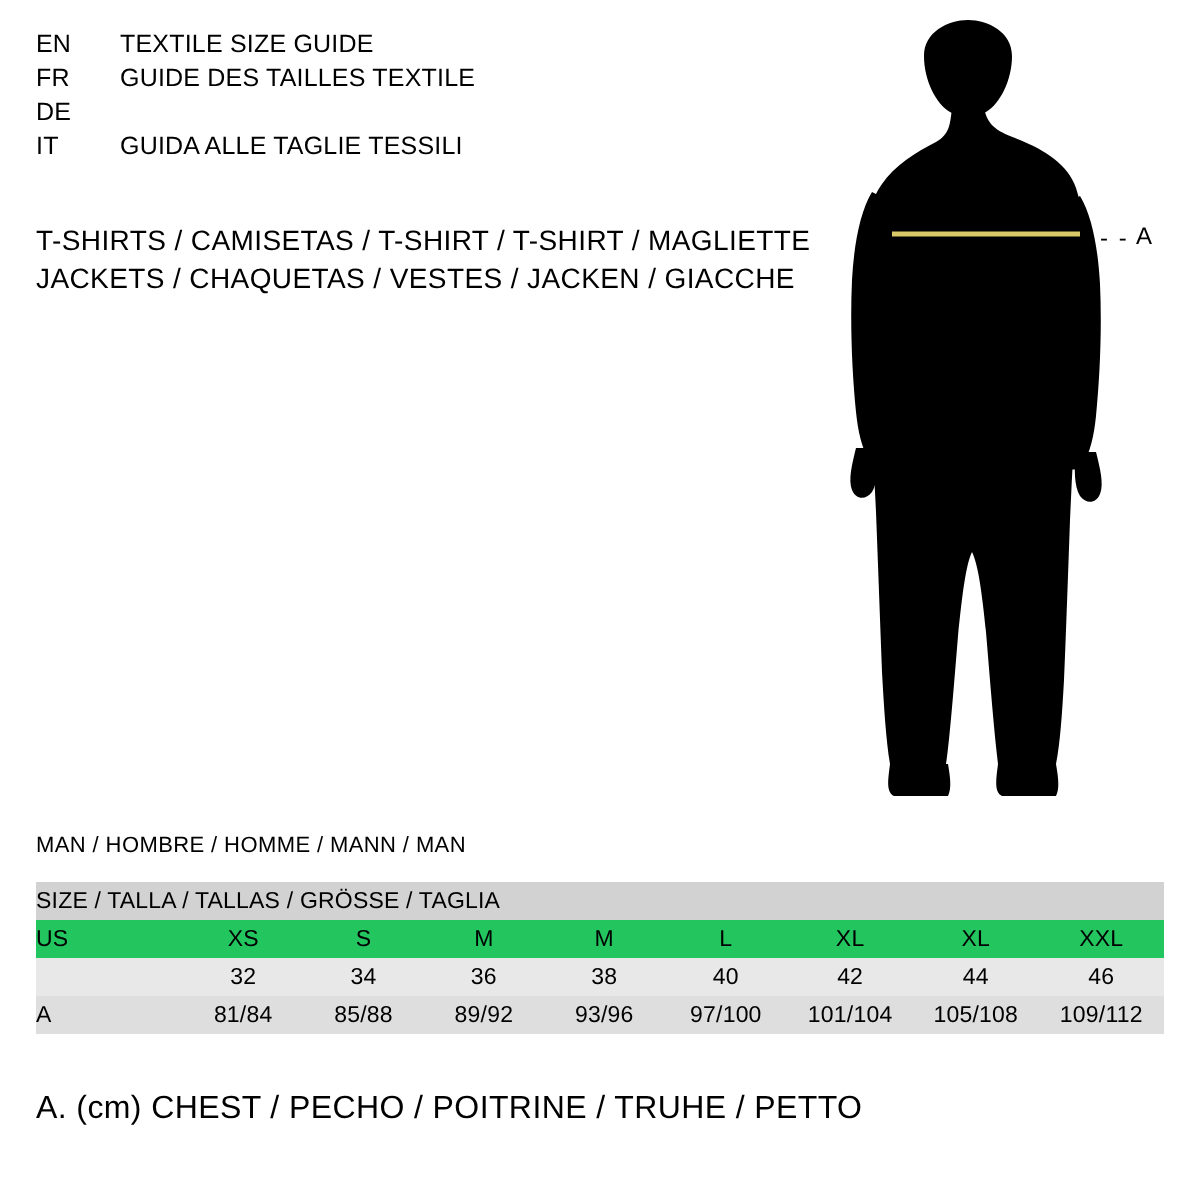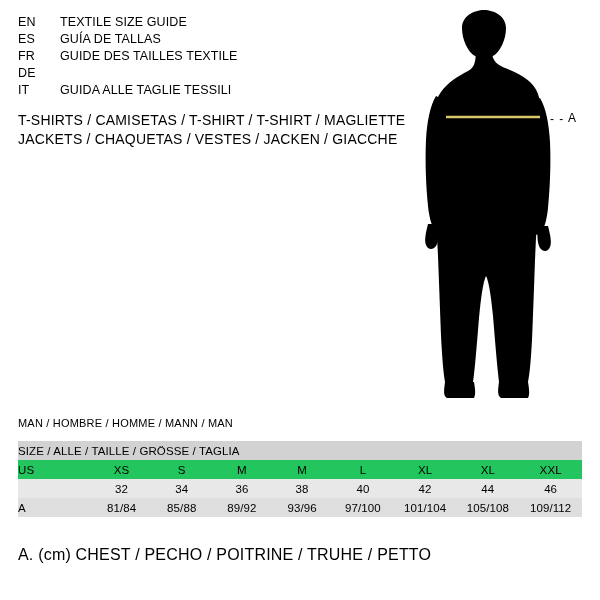--- a/index.html
+++ b/index.html
@@ -142,24 +142,20 @@
 </style>
 </head>
 <body>
 
 <div class="page">
 
   <div class="lang-block">
     <div class="lang-row">
       <span class="lang-code">EN</span>
       <span class="lang-text">TEXTILE SIZE GUIDE</span>
-    </div>
-    <div class="lang-row">
-      <span class="lang-code">ES</span>
-      <span class="lang-text">GUÍA DE TALLAS</span>
     </div>
     <div class="lang-row">
       <span class="lang-code">FR</span>
       <span class="lang-text">GUIDE DES TAILLES TEXTILE</span>
     </div>
     <div class="lang-row">
       <span class="lang-code">DE</span>
     </div>
     <div class="lang-row">
       <span class="lang-code">IT</span>
@@ -213,21 +209,21 @@
     <div class="marker-dots">- -</div>
     <div class="marker-label">A</div>
   </div>
 
   <div class="man-title">MAN / HOMBRE / HOMME / MANN / MAN</div>
 
   <div class="table-wrap">
     <table class="size-table">
       <tbody>
         <tr class="head">
-          <td class="lbl" colspan="9">SIZE / ALLE / TAILLE / GRÖSSE / TAGLIA</td>
+          <td class="lbl" colspan="9">SIZE / TALLA / TALLAS / GRÖSSE / TAGLIA</td>
         </tr>
         <tr class="r-dark">
           <td class="lbl">US</td>
           <td class="val">XS</td>
           <td class="val">S</td>
           <td class="val">M</td>
           <td class="val">M</td>
           <td class="val">L</td>
           <td class="val">XL</td>
           <td class="val">XL</td>

